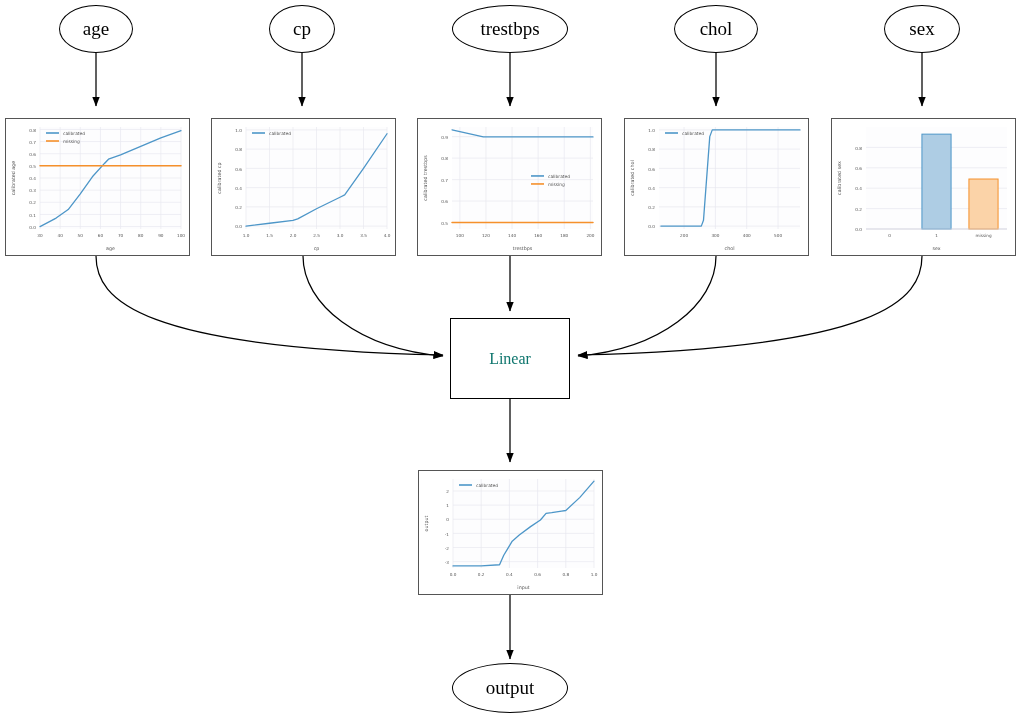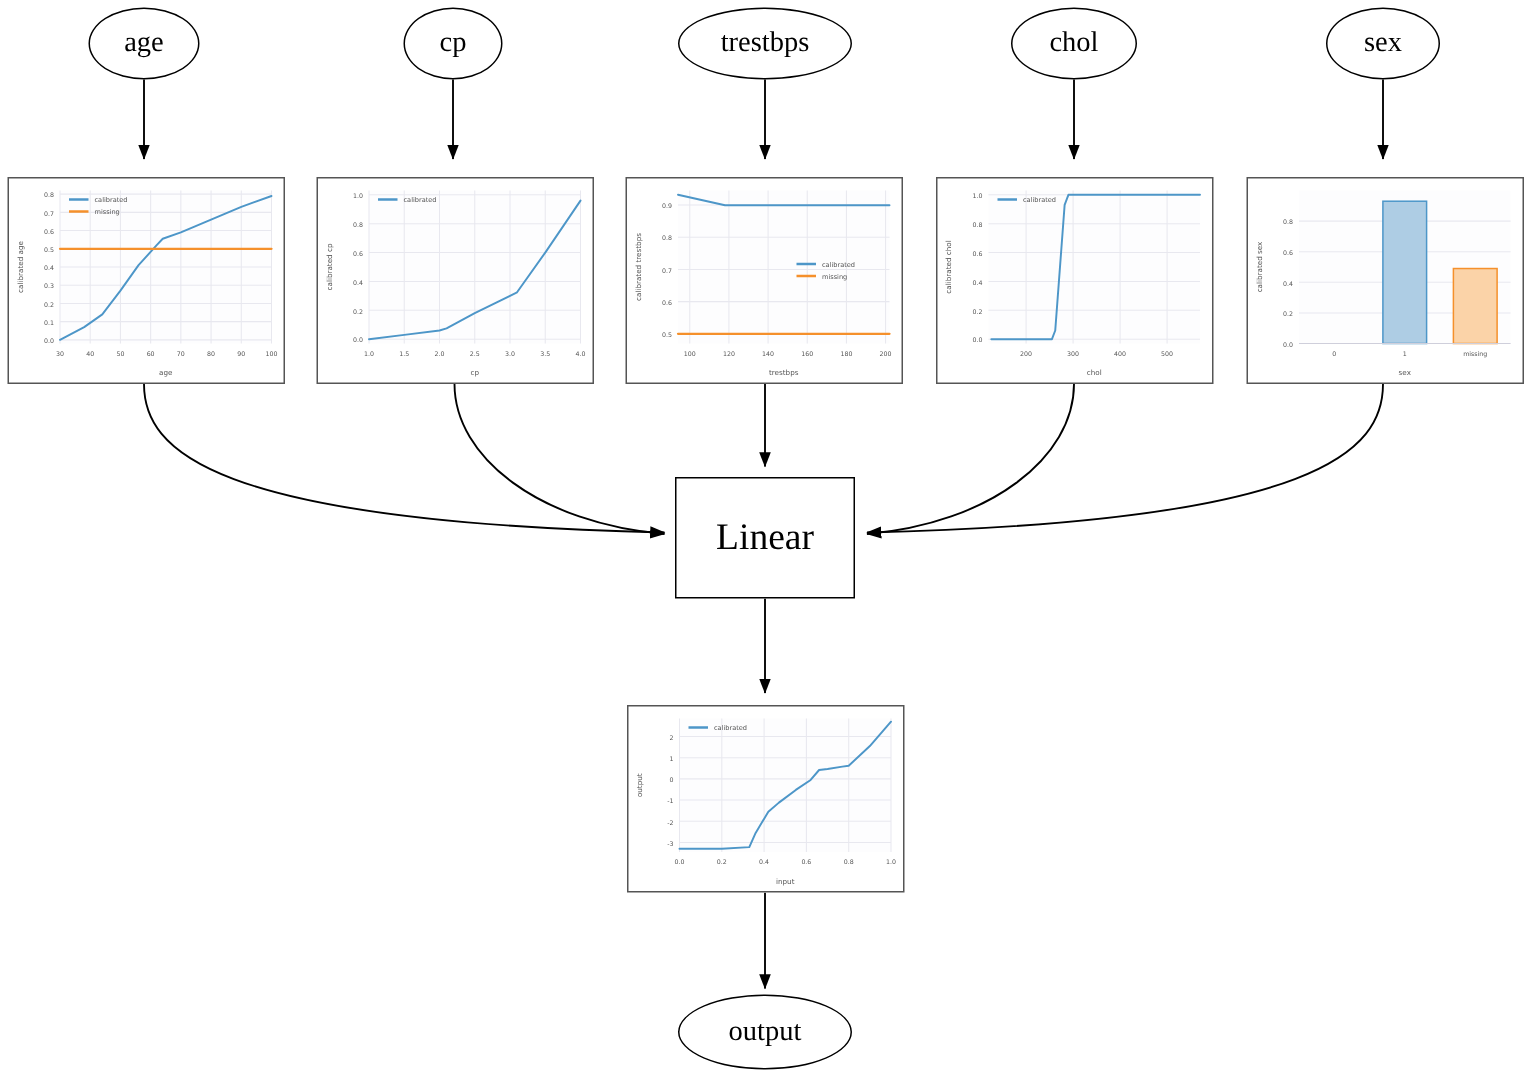--- a/index.html
+++ b/index.html
@@ -5,21 +5,21 @@
   html,body{margin:0;padding:0;background:#ffffff;}
   body{width:1020px;height:719px;position:relative;overflow:hidden;
        font-family:"Liberation Sans", sans-serif;}
   .stage{position:absolute;left:0;top:0;width:1020px;height:719px;padding-left:35px;}
   svg.edges{position:absolute;left:0;top:0;width:1020px;height:719px;pointer-events:none;}
   .node-ellipse{position:absolute;display:flex;align-items:center;justify-content:center;
       border:1.3px solid #000;border-radius:50%;background:#fff;
       font-family:"Liberation Serif", serif;font-size:19px;color:#000;box-sizing:border-box;}
   .node-box{position:absolute;display:flex;align-items:center;justify-content:center;
       border:1.3px solid #000;background:#fff;
-      font-family:"Liberation Serif", serif;font-size:25px;color:#000000;box-sizing:border-box;}
+      font-family:"Liberation Serif", serif;font-size:16px;color:#0f766e;box-sizing:border-box;}
   .panel{position:absolute;background:#fff;border:1.6px solid #555;box-sizing:border-box;}
   .panel svg{display:block;}
   .axtxt{font-family:"DejaVu Sans", sans-serif;fill:#555;}
   .gridln{stroke:#e8e8ef;stroke-width:.7;}
   .axisln{stroke:#cfcfdb;stroke-width:.8;}
   .plotbg{fill:#fdfdfe;}
 </style>
 </head>
 <body>
 

